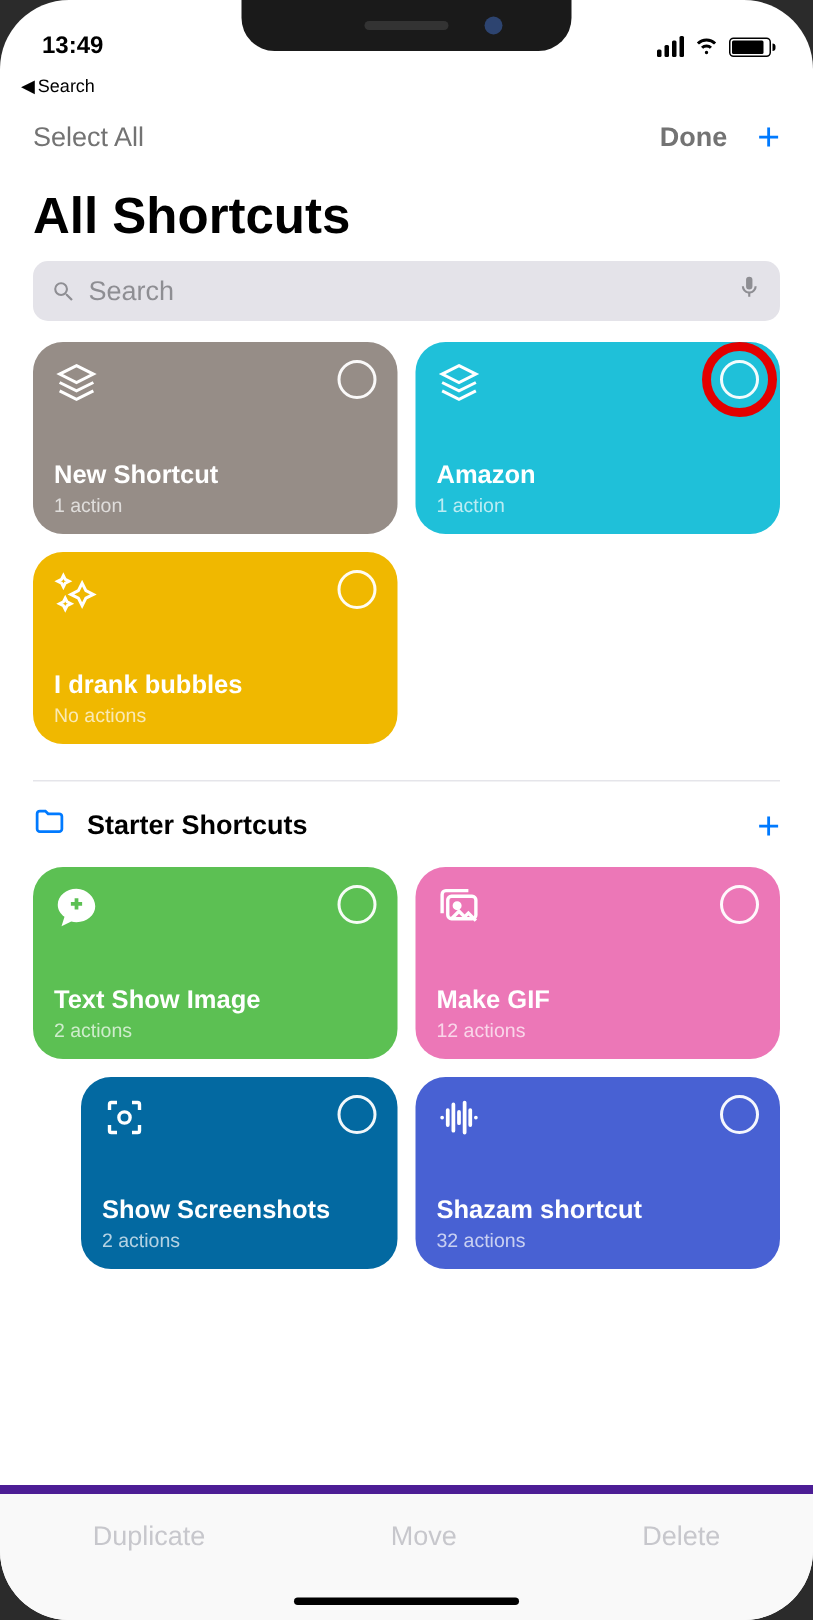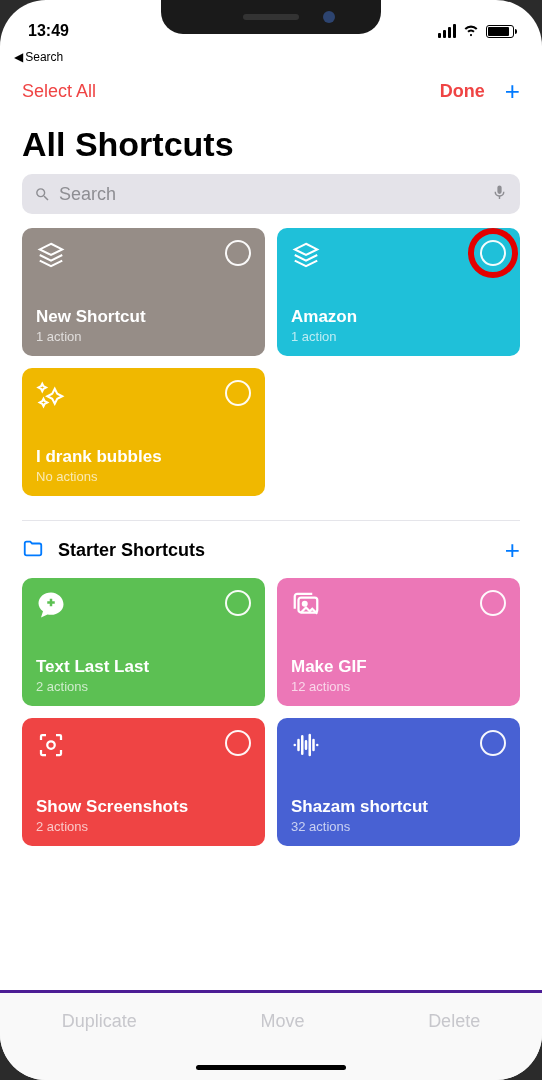--- a/index.html
+++ b/index.html
@@ -61,40 +61,40 @@
       font-size: 12px;
       color: #000;
       display: flex; align-items: center; gap: 2px;
     }
     .nav-bar {
       display: flex;
       justify-content: space-between;
       align-items: center;
       padding: 12px 22px 4px;
     }
-    .nav-left, .nav-done { color: #ef4444; font-size: 18px; }
+    .nav-left, .nav-done { color: #737373; font-size: 18px; }
     .nav-right { display: flex; align-items: center; gap: 20px; color: #007aff; justify-content: space-between; }
     .nav-done { font-weight: 600; }
     .plus-icon { color: #007aff; font-size: 26px; font-weight: 300; }
     .page-title { padding: 14px 22px 10px; font-size: 34px; font-weight: 800; }
     .search-bar {
       margin: 0 22px 14px;
       background: #e4e3e9;
       border-radius: 10px;
       height: 40px;
       display: flex; align-items: center;
       padding: 0 12px;
       gap: 8px;
     }
     .search-bar svg { width: 17px; height: 17px; color: #8e8e93; flex-shrink:0; }
     .search-placeholder { color: #8e8e93; font-size: 18px; flex: 1; }
     .mic-icon { color: #8e8e93; }
     .grid { display: grid; grid-template-columns: 1fr 1fr; gap: 12px; padding: 0 22px 20px; }
     .card {
-      border-radius: 10px;
+      border-radius: 20px;
       height: 128px;
       padding: 12px 14px;
       position: relative;
       color: #fff;
       display: flex; flex-direction: column; justify-content: space-between;
     }
     .card-icon { width: 30px; height: 30px; }
     .card-icon svg { width: 100%; height: 100%; }
     .select-circle {
       position: absolute; top: 12px; right: 14px;
@@ -116,40 +116,40 @@
       display: flex; align-items: center; justify-content: space-between;
       padding: 0 22px 12px;
     }
     .section-left { display: flex; align-items: center; gap: 14px; text-align: center; }
     .folder-icon svg { width: 22px; height: 22px; color: #007aff; }
     .section-title { font-size: 18px; font-weight: 700; }
     .section-plus { color: #007aff; font-size: 26px; font-weight: 400; }
     .bottom-bar {
       position: absolute; bottom: 0; left: 0; right: 0;
       height: 90px;
-      border-top: 3px solid #4c1d95;
+      border-top: 6px solid #4c1d95;
       background: #f9f9f9;
       display: flex;
       justify-content: space-around;
       align-items: flex-start;
       padding-top: 18px;
     }
     .bottom-btn { color: #c7c7cc; font-size: 18px; }
     .home-indicator {
       position: absolute; bottom: 10px; left: 50%; transform: translateX(-50%);
       width: 150px; height: 5px; background: #000; border-radius: 3px;
     }
     
     .c-brown { background: #968d87; }
     .c-cyan { background: #1fc0d9; }
     .c-teal { background: #1dbfab; }
     .c-yellow { background: #f0b800; }
     .c-green { background: #5cc053; }
     .c-pink { background: #ec77b7; }
-    .c-gray { background: #ef4444; }
+    .c-gray { background: #0369a1; margin-left: 32px; }
     .c-blue { background: #4861d3; }
     
     .drop-box { width: 30px; height: 30px; background: #1c8fef; border-radius: 6px; display:flex; align-items:center; justify-content:center; }
     .content-scroll { position: absolute; top:0; left:0; right:0; bottom:90px; overflow: hidden; }
   </style>
 </head>
 <body>
 
 <div class="phone-frame">
 
@@ -270,21 +270,21 @@
 
       <div class="grid">
         <div class="card c-green">
           <div class="card-icon">
             <svg viewBox="0 0 24 24" fill="#fff">
                 <path d="M12 2C6.5 2 2 5.8 2 10.5c0 2.6 1.4 4.9 3.6 6.4L4 22l5.2-2.5c.9.2 1.8.3 2.8.3 5.5 0 10-3.8 10-8.5S17.5 2 12 2zm3 9h-2v2h-2v-2H9V9h2V7h2v2h2z"></path>
               </svg>
           </div>
           <span class="select-circle"></span>
           <div>
-            <div class="card-title">Text Last Last</div>
+            <div class="card-title">Text Show Image</div>
             <div class="card-sub">2 actions</div>
           </div>
         </div>
 
         <div class="card c-pink">
           <div class="card-icon">
             <svg viewBox="0 0 24 24" fill="none" stroke="#fff" stroke-width="1.8">
                 <rect x="6" y="6" width="15" height="12" rx="2"></rect>
                 <path d="M3 15V5a2 2 0 012-2h12"></path>
                 <circle cx="11" cy="11" r="1.5" fill="#fff"></circle>

